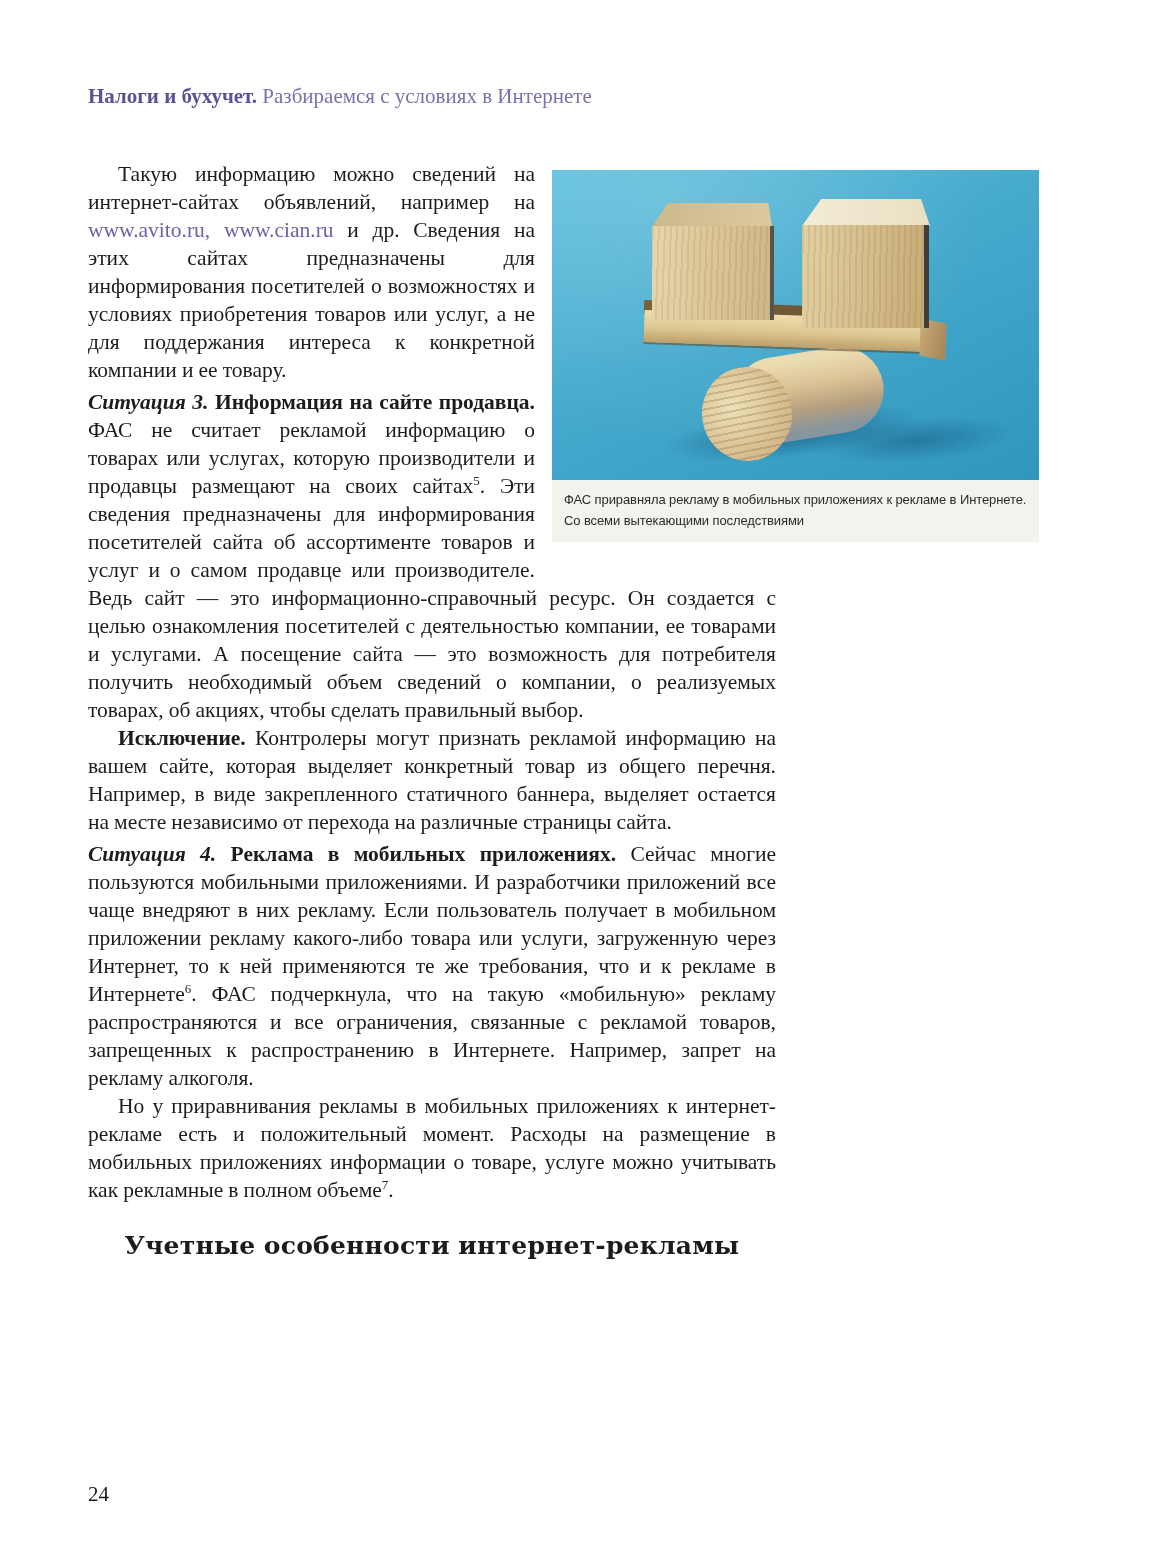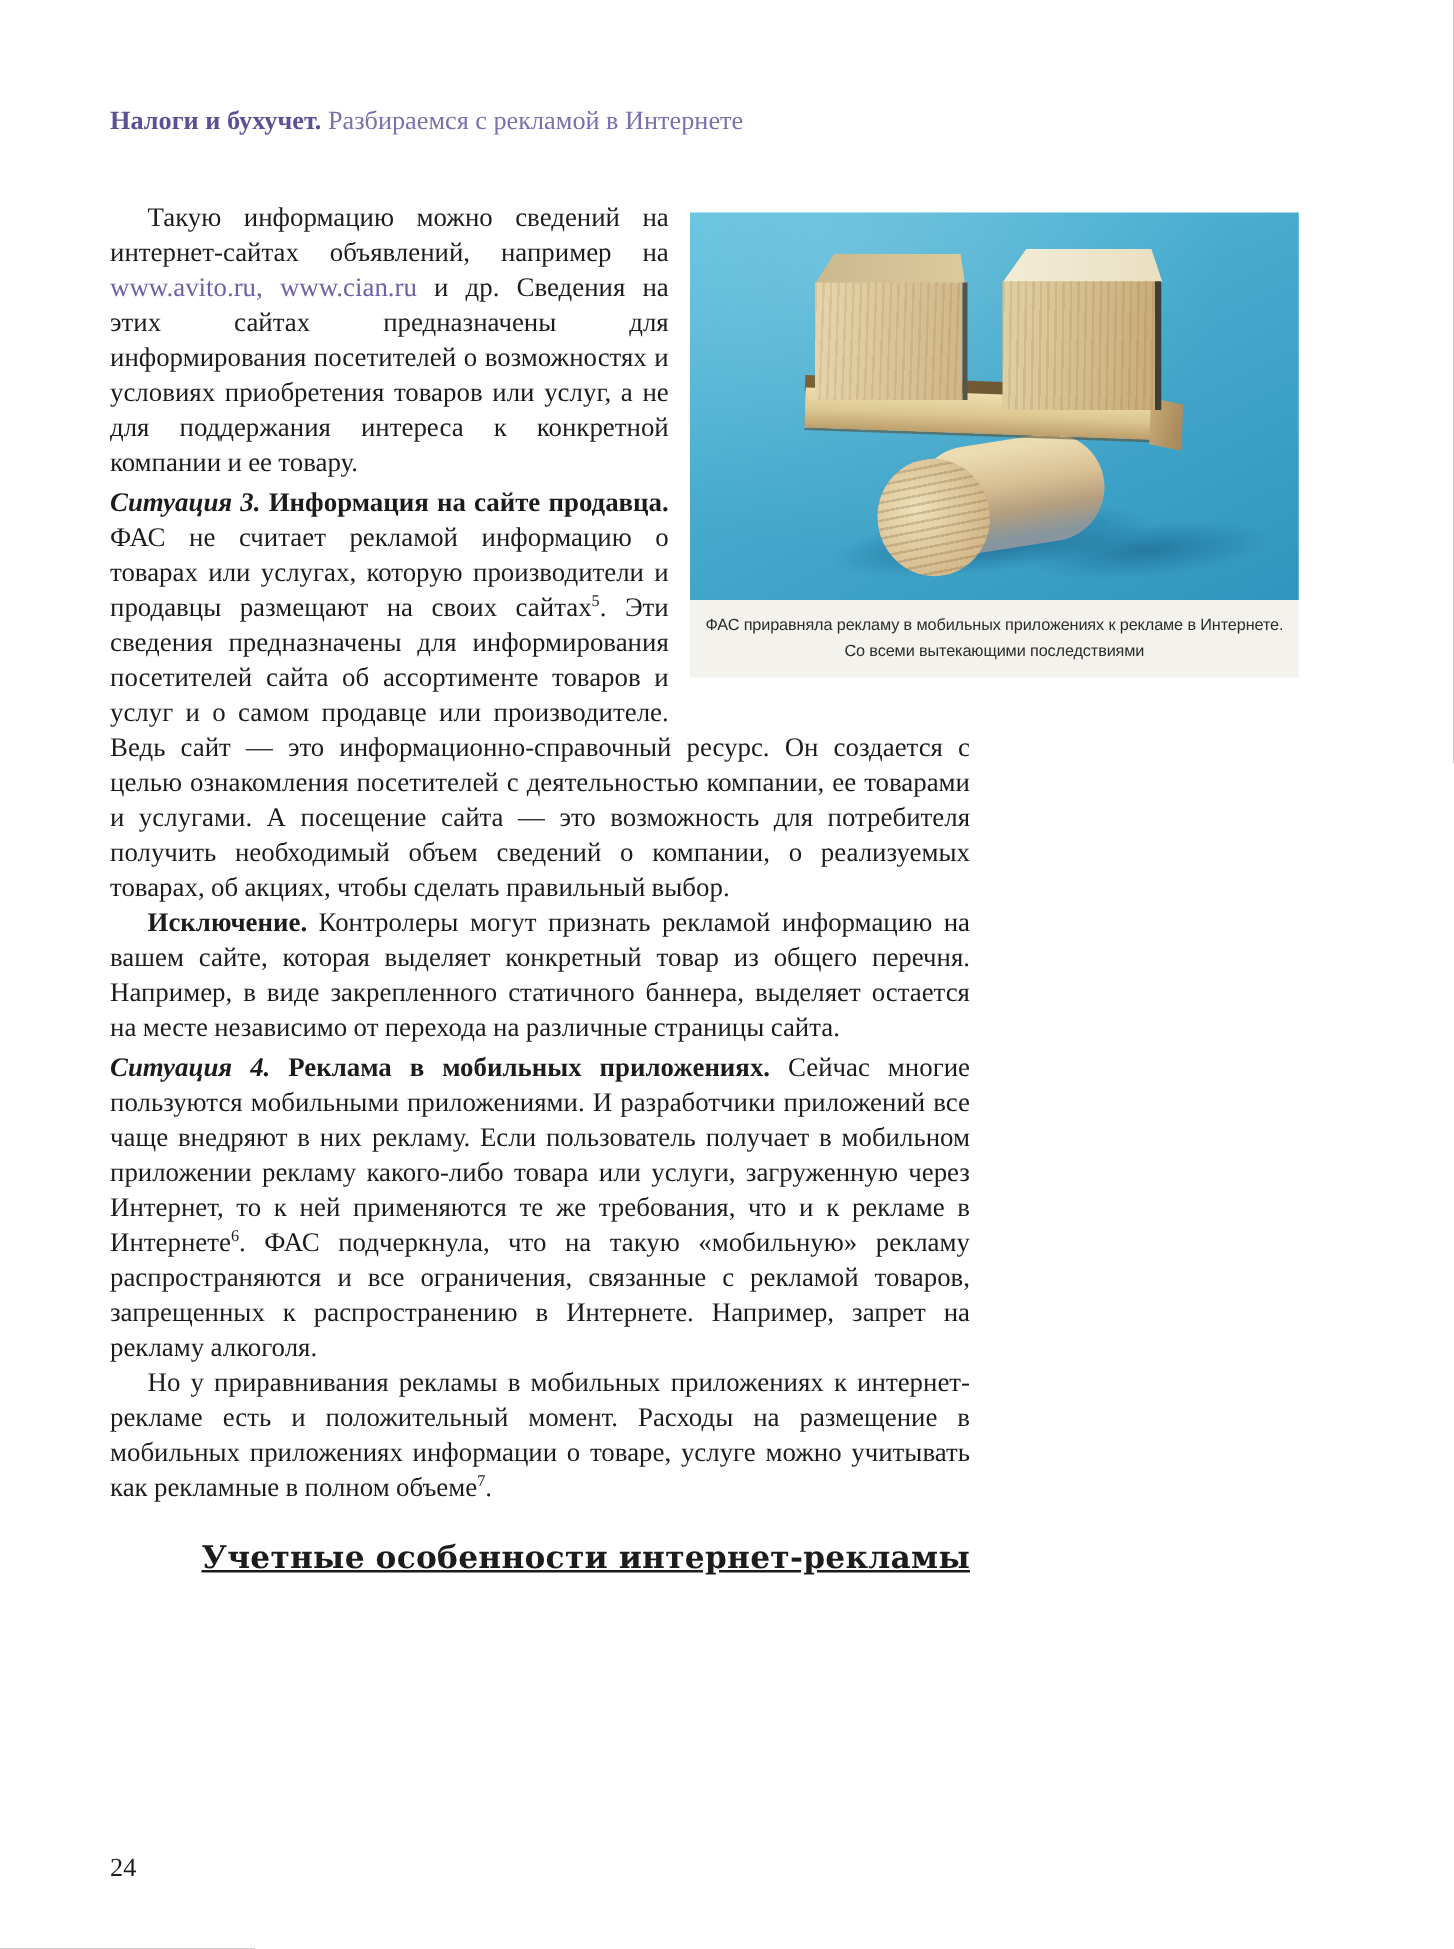--- a/index.html
+++ b/index.html
@@ -34,25 +34,25 @@
   .photo-spacer{float:right;width:241px;height:412px;}
   .text-col p{margin:0;}
   .text-col p.indent{text-indent:30px;}
   .text-col p.gap{margin-top:4px;}
   .b{font-weight:700;}
   .bi{font-weight:700;font-style:italic;}
   .link{color:var(--link-purple);}
   sup{font-size:13px;line-height:0;vertical-align:super;}
   h2.section{
     font-family:"DejaVu Serif","Liberation Serif",serif;
-    font-size:25px;line-height:30px;font-weight:700;text-align:right;
-    margin:27px 0 18px 0;letter-spacing:.2px;text-decoration:underline;
+    font-size:25px;line-height:30px;font-weight:700;text-align:center;
+    margin:27px 0 18px 0;letter-spacing:.2px;
   }
   
-  figure.article-figure{position:absolute;left:552px;top:170px;width:487px;margin:0;text-align:center;}
+  figure.article-figure{position:absolute;left:552px;top:170px;width:487px;margin:0;}
   .photo{
     position:relative;width:487px;height:310px;overflow:hidden;
     background:linear-gradient(155deg,var(--photo-blue-light) 0%,var(--photo-blue) 45%,var(--photo-blue-deep) 100%);
   }
   .photo .glow{position:absolute;inset:0;background:radial-gradient(ellipse at 25% 12%,rgba(255,255,255,.14),rgba(255,255,255,0) 60%);}
   .photo .sh1{position:absolute;left:110px;top:238px;width:260px;height:50px;transform:rotate(-7deg);
     background:radial-gradient(ellipse at center,rgba(8,62,105,.55) 0%,rgba(8,62,105,0) 70%);}
   .photo .sh2{position:absolute;left:265px;top:248px;width:200px;height:44px;transform:rotate(-5deg);
     background:radial-gradient(ellipse at center,rgba(8,62,105,.38) 0%,rgba(8,62,105,0) 70%);}
   .cyl-body{position:absolute;left:180px;top:182px;width:152px;height:86px;border-radius:44px;transform:rotate(-9deg);
@@ -91,21 +91,21 @@
   
   .page-number{position:absolute;left:88px;top:1482px;font-size:21px;text-align:center;}
 </style>
 </head>
 <body>
 
 <div class="page">
 
   <div class="running-head">
     <span class="hb">Налоги и бухучет.</span>
-    <span class="hr">Разбираемся с рекламой в Интернете</span>
+    <span class="hr">Разбираемся с условиях в Интернете</span>
   </div>
 
   <figure class="article-figure">
     <div class="photo">
       <div class="glow"></div>
       <div class="sh1"></div>
       <div class="sh2"></div>
       <div class="cyl-body"></div>
       <div class="cyl-face"></div>
       <div class="plank-top"></div>

